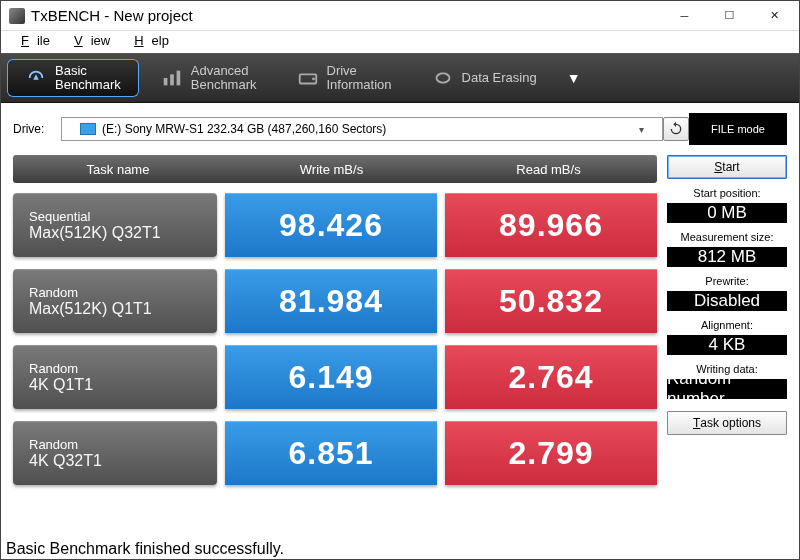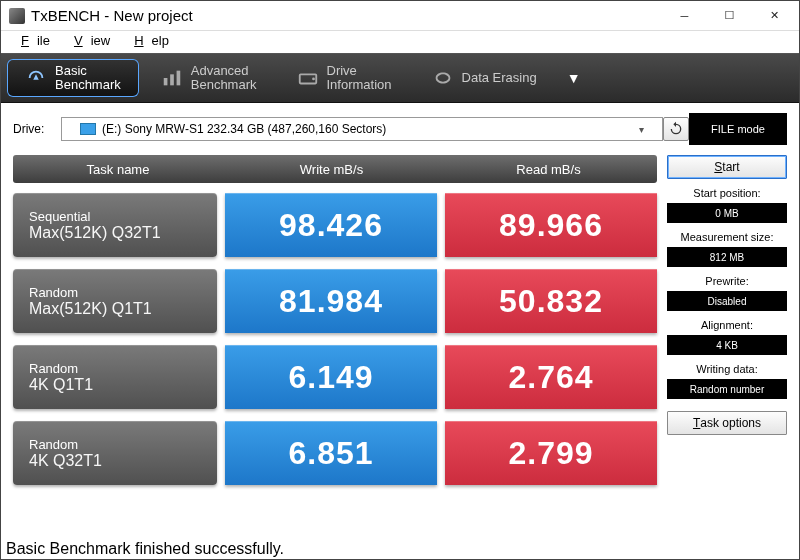--- a/index.html
+++ b/index.html
@@ -36,21 +36,21 @@
 .task-cell{flex:0 0 204px;background:linear-gradient(#7a7a7a,#505050);color:#fff;border-radius:4px;display:flex;flex-direction:column;justify-content:center;padding:0 16px;font-size:13px;box-shadow:inset 0 1px 0 rgba(255,255,255,.2),0 2px 3px rgba(0,0,0,.3)}
 .task-cell .l1{font-weight:400}
 .task-cell .l2{font-size:16px;opacity:.95}
 .val-cell{flex:1;border-radius:0;display:flex;align-items:center;justify-content:center;color:#fff;font-size:32px;font-weight:700;letter-spacing:1px;box-shadow:inset 0 1px 0 rgba(255,255,255,.25),0 2px 3px rgba(0,0,0,.3)}
 .val-read{background:linear-gradient(#3a9de8,#1d77c9)}
 .val-write{background:linear-gradient(#e84a5a,#cc2c3e)}
 .sidebar{flex:0 0 120px;display:flex;flex-direction:column;gap:2px;font-size:11px}
 .side-btn{height:24px;border:1px solid #888;background:linear-gradient(#fdfdfd,#e4e4e4);display:flex;align-items:center;justify-content:center;font-size:12px;border-radius:1px}
 .side-btn.focus{border:1px solid #2a6fc9;box-shadow:0 0 0 1px #6fb2ff inset}
 .side-lbl{font-size:11px;color:#000;margin-top:6px;text-align:center}
-.side-val{height:20px;background:#000;color:#fff;font-size:10px;display:flex;align-items:center;justify-content:center;margin-top:2px}
+.side-val{height:20px;background:#000;color:#fff;font-size:17px;display:flex;align-items:center;justify-content:center;margin-top:2px}
 .status{position:absolute;bottom:2px;left:6px;font-size:16px;color:#000}
 .ul{text-decoration:underline}
 </style>
 </head>
 <body>
 
 <div class="titlebar">
   <div class="appicon"></div>
   <div class="title">TxBENCH - New project</div>
   <div class="spacer"></div>

